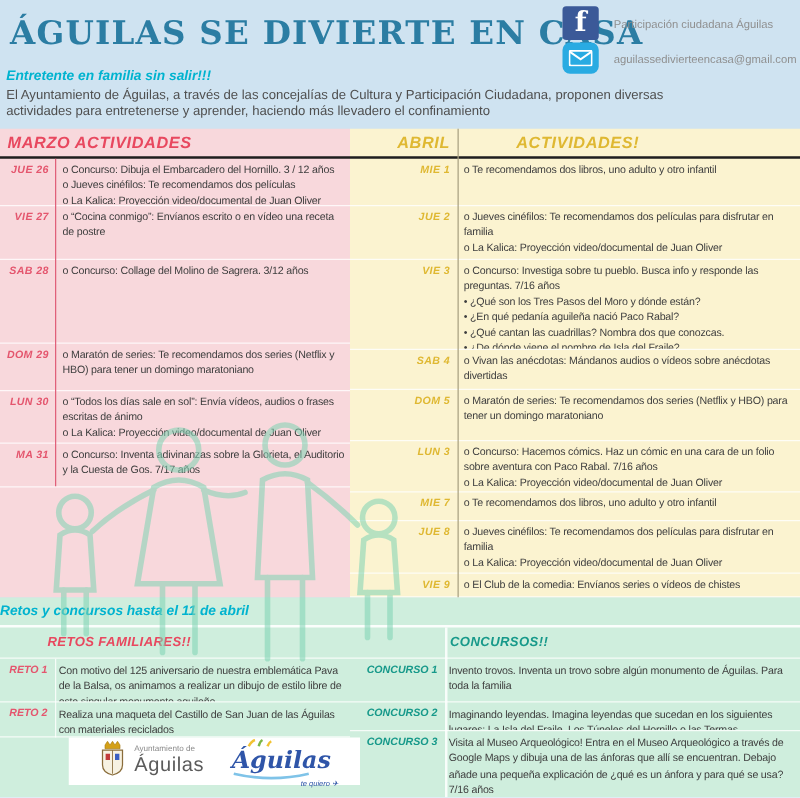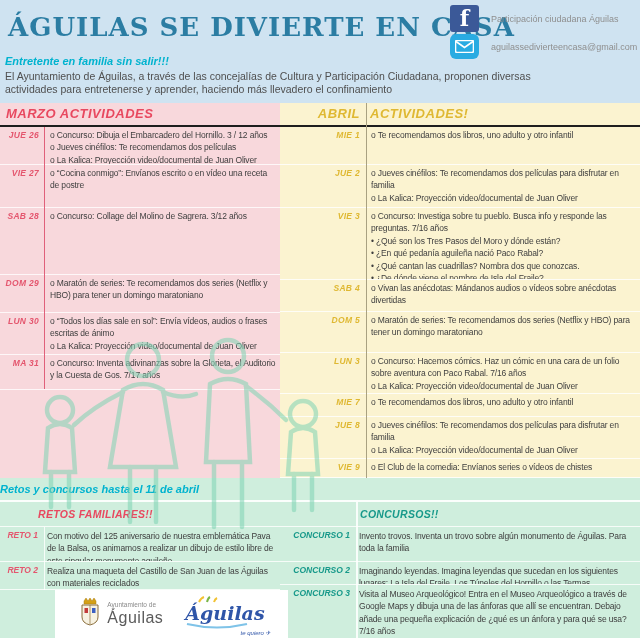--- a/index.html
+++ b/index.html
@@ -21,21 +21,21 @@
   .intro{position:absolute;left:5px;top:70px;width:548px;font-size:10.5px;line-height:13px;color:#4f4f4f;}
 
   
   .calendar{position:absolute;left:0;top:103px;width:640px;height:375px;display:flex;}
   .col{position:relative;height:375px;box-sizing:border-box;}
   .col.marzo{width:280px;background:#f8d8dc;}
   .col.abril{width:360px;background:#fbf3d0;}
   .col-header{height:22px;border-bottom:2px solid #1e1e1e;box-sizing:content-box;
     font-size:13px;font-weight:bold;font-style:italic;line-height:22px;}
   .marzo .col-header{padding-left:6px;color:#e8485f;letter-spacing:.5px;}
-  .abril .col-header{display:flex;color:#dfb832;letter-spacing:.5px;}
+  .abril .col-header{display:flex;color:#dfb832;letter-spacing:.5px;gap:43px;}
   .month-cell{flex:0 0 85px;text-align:right;padding-right:5px;box-sizing:border-box;}
   .hdr-cell{flex:1;padding-left:5px;}
   .rows{position:relative;height:289px;}
   .cal-row{display:flex;box-sizing:border-box;border-bottom:1px solid rgba(255,255,255,.8);overflow:hidden;}
   .day-cell{flex:0 0 44px;box-sizing:border-box;text-align:right;padding:3px 5px 0 0;
     font-size:8.5px;font-weight:bold;font-style:italic;color:#e4566e;letter-spacing:.3px;}
   .abril .day-cell{flex-basis:85px;color:#dfb832;}
   .content-cell{flex:1;padding:2px 4px 0 6px;font-size:8.5px;letter-spacing:-0.15px;
     line-height:12.4px;color:#3e3e3e;}
   .marzo .cal-row:nth-of-type(1){height:38px}
@@ -75,21 +75,21 @@
   .b-text{flex:1;padding:3px 4px 0 3px;font-size:8.5px;letter-spacing:-0.15px;line-height:12.4px;color:#3e3e3e;}
   .bcol-left .b-row:nth-of-type(1){height:35px}
   .bcol-left .b-row:nth-of-type(2){height:28px}
   .bcol-right .b-row:nth-of-type(1){height:35px}
   .bcol-right .b-row:nth-of-type(2){height:23px}
   .bcol-right .b-row:nth-of-type(3){height:53px;border-bottom:none;}
   .vline-bottom{position:absolute;left:356px;top:24px;width:2px;height:136px;background:rgba(255,255,255,.85);}
   .vline-bleft{position:absolute;left:44px;top:49px;width:1px;height:63px;background:rgba(255,255,255,.8);}
 
   
-  .logo-box{position:absolute;left:55px;top:112px;width:233px;height:48px;background:#fff;
+  .logo-box{position:absolute;left:55px;top:112px;width:233px;height:38px;background:#fff;
     display:flex;align-items:center;justify-content:center;gap:10px;}
   .ayto{display:flex;align-items:center;gap:5px;}
   .ayto-texts{display:flex;flex-direction:column;line-height:1;}
   .ayto-small{font-size:6.5px;color:#8a8a8a;margin-bottom:1px;}
   .ayto-big{font-size:16px;color:#5b5b5b;letter-spacing:.5px;}
   .brandlogo{position:relative;margin-left:12px;padding-top:6px;}
   .brand-name{font-family:"DejaVu Serif",serif;font-style:italic;font-weight:bold;font-size:19px;color:#2f55a8;line-height:1;}
   .brand-tag{position:absolute;right:-6px;bottom:-6px;font-size:6px;font-style:italic;color:#2f55a8;}
 
   

